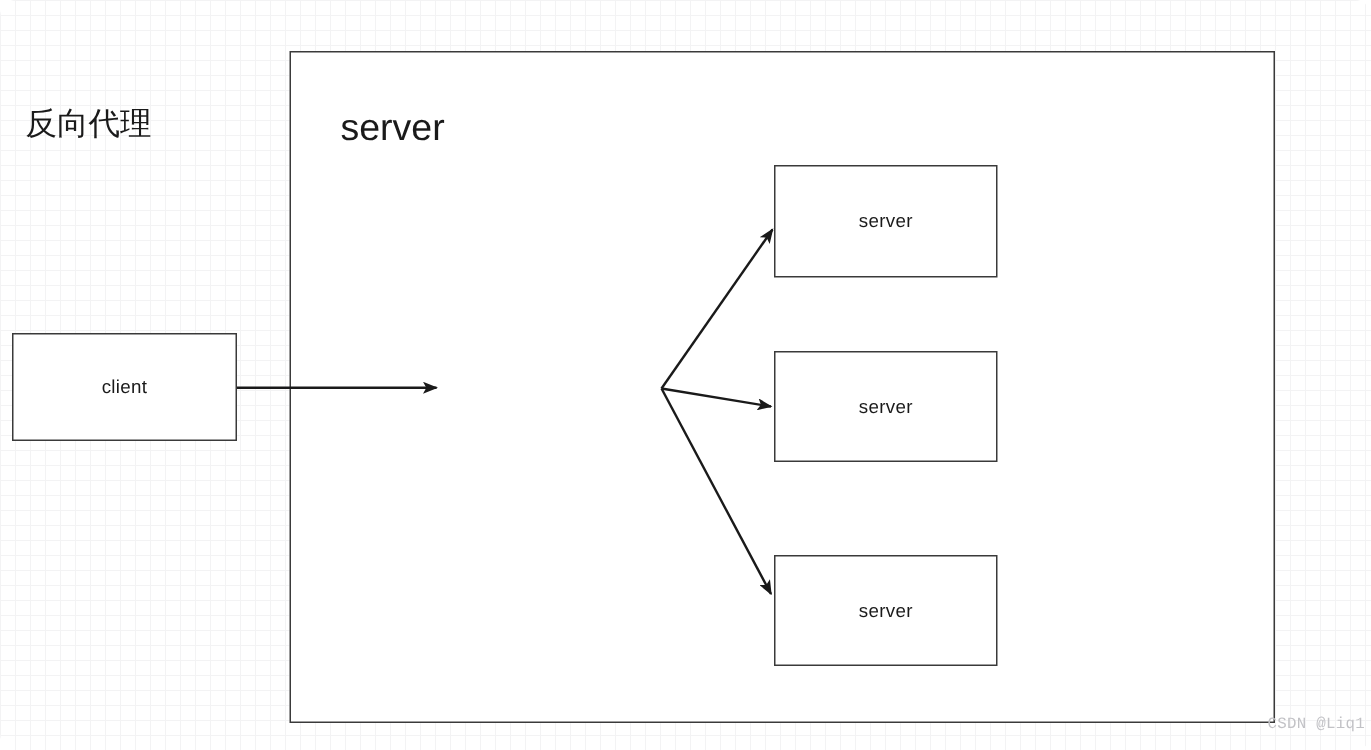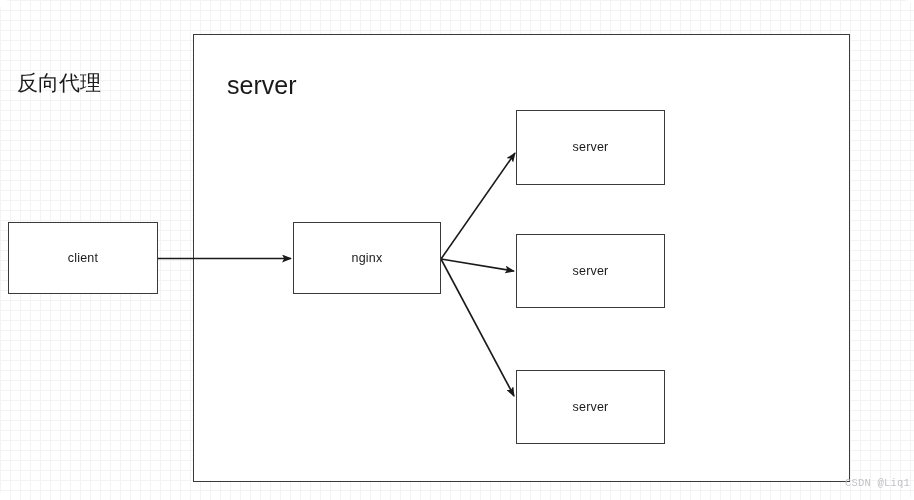--- a/index.html
+++ b/index.html
@@ -137,23 +137,20 @@
     <line x1="158" y1="258.5" x2="291" y2="258.5" stroke="#1a1a1a" stroke-width="1.6" marker-end="url(#arrowhead)"></line>
     <line x1="441" y1="259" x2="515" y2="153" stroke="#1a1a1a" stroke-width="1.6" marker-end="url(#arrowhead)"></line>
     <line x1="441" y1="259" x2="514" y2="271" stroke="#1a1a1a" stroke-width="1.6" marker-end="url(#arrowhead)"></line>
     <line x1="441" y1="259" x2="514" y2="396" stroke="#1a1a1a" stroke-width="1.6" marker-end="url(#arrowhead)"></line>
   </svg>
 
   <div id="client-node" class="node">
     <span class="node-label">client</span>
   </div>
 
-  <div id="nginx-node" class="node">
-    <span class="node-label">nginx</span>
-  </div>
 
   <div id="server-node-1" class="node">
     <span class="node-label">server</span>
   </div>
 
   <div id="server-node-2" class="node">
     <span class="node-label">server</span>
   </div>
 
   <div id="server-node-3" class="node">

